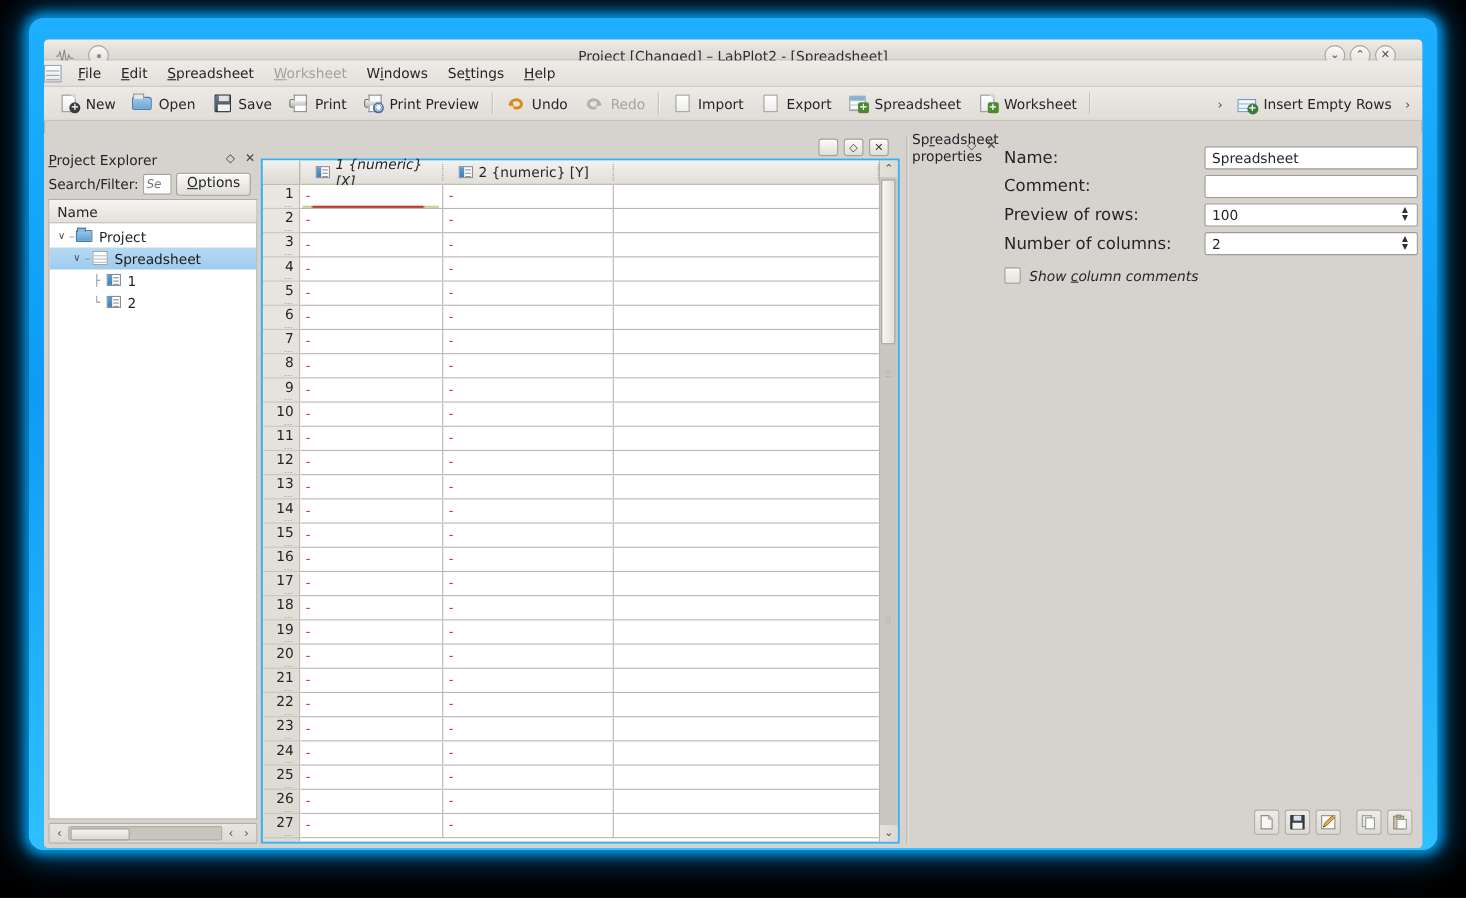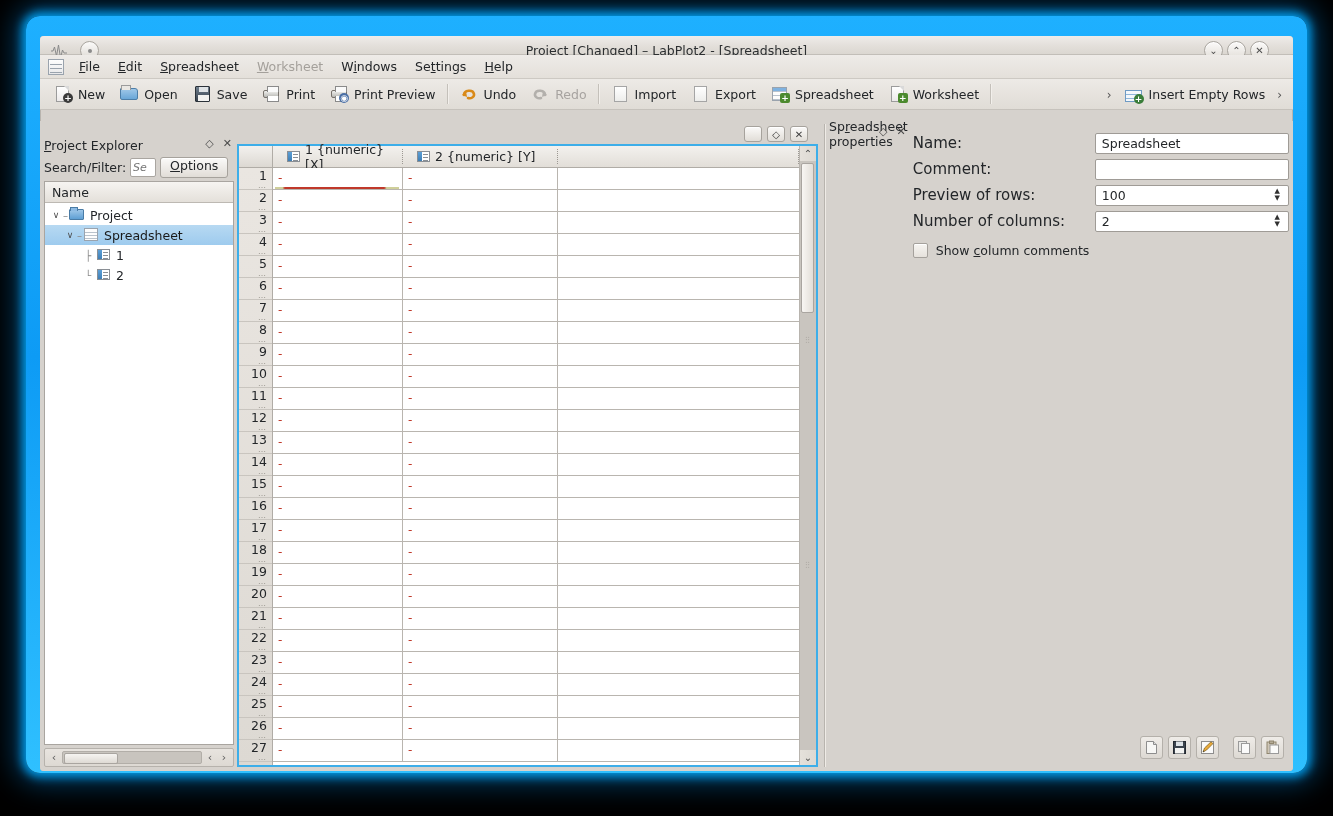--- a/index.html
+++ b/index.html
@@ -72,21 +72,20 @@
     content:""; position:absolute; left:7px; top:7px; width:4px;height:4px;
     border-radius:50%; background:#8b8b8b;
   }
 
   
   #menubar {
     height: 24px;
     background: linear-gradient(180deg,#eeebe8,#e4e0da);
     border-bottom: 1px solid #cdc9c3;
     display: flex; align-items: center;
-    padding-left: 8px;
     position: relative;
   }
   #menu-app-icon {
     width: 16px; height: 16px; margin-right: 6px;
     background: linear-gradient(180deg,#fdfdfd,#e8e8ea);
     border: 1px solid #9aa3ad;
     position: relative;
   }
   #menu-app-icon::after {
     content:""; position:absolute; left:1px; top:4px; right:1px; height:1px;
@@ -437,21 +436,21 @@
     padding: 0 6px; line-height: 19px;
     font-family: inherit;
   }
   .spin-wrap { flex: 1; position: relative; display: flex; }
   .spin-wrap .form-field { flex: 1; padding-right: 30px; }
   .spin-btn {
     position: absolute; right: 5px; top: 2px; width: 13px; height: 17px;
     display: flex; flex-direction: column; align-items: center; justify-content: center;
     font-size: 7px; line-height: 7px; color: #303030; cursor: pointer;
   }
-  .check-row { display: flex; align-items: center; height: 26px; margin-top: 3px; }
+  .check-row { display: flex; align-items: center; height: 26px; margin-top: 3px; font-style: italic; }
   .checkbox {
     width: 15px; height: 15px; margin-right: 8px; border-radius: 2px;
     background: linear-gradient(180deg,#f7f5f2,#e6e2dc);
     border: 1px solid #a5a19c; box-shadow: inset 0 1px 0 #fff;
     cursor: pointer;
   }
   #props-footer {
     position: absolute; right: 8px; bottom: 8px;
     display: flex; gap: 5px; align-items: center;
   }
@@ -678,21 +677,21 @@
           <div class="mdi-btn"></div>
           <div class="mdi-btn">◇</div>
           <div class="mdi-btn">✕</div>
         </div>
 
         <div id="sheet-wrap">
           <div id="sheet-main">
 
             <div id="sheet-colhead">
               <div class="corner-box"></div>
-              <div class="colhead" style="width:130px;flex:0 0 130px;">
+              <div class="colhead" style="width:130px;flex:0 0 130px;font-style:italic;">
                 <span class="colhead-icon">
                     <span class="icn-col"></span>
                   </span>
                 <span>1 {numeric} [X]</span>
               </div>
               <div class="colhead" style="width:155px;flex:0 0 155px;">
                 <span class="colhead-icon">
                     <span class="icn-col"></span>
                   </span>
                 <span>2 {numeric} [Y]</span>

